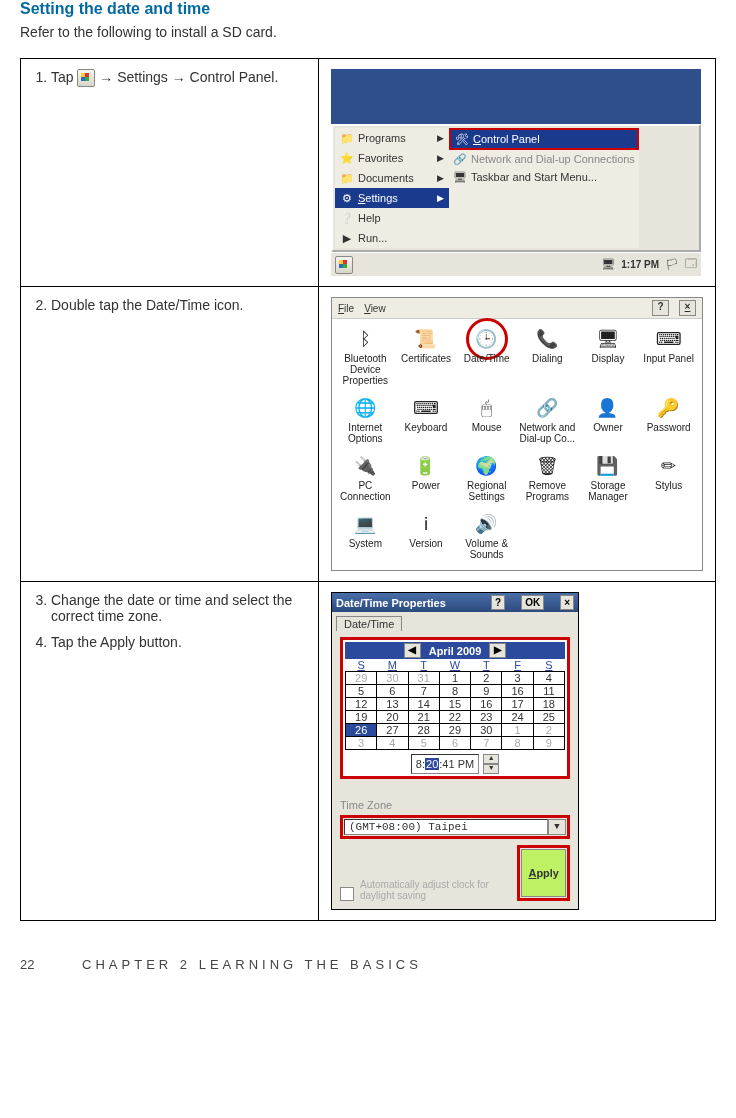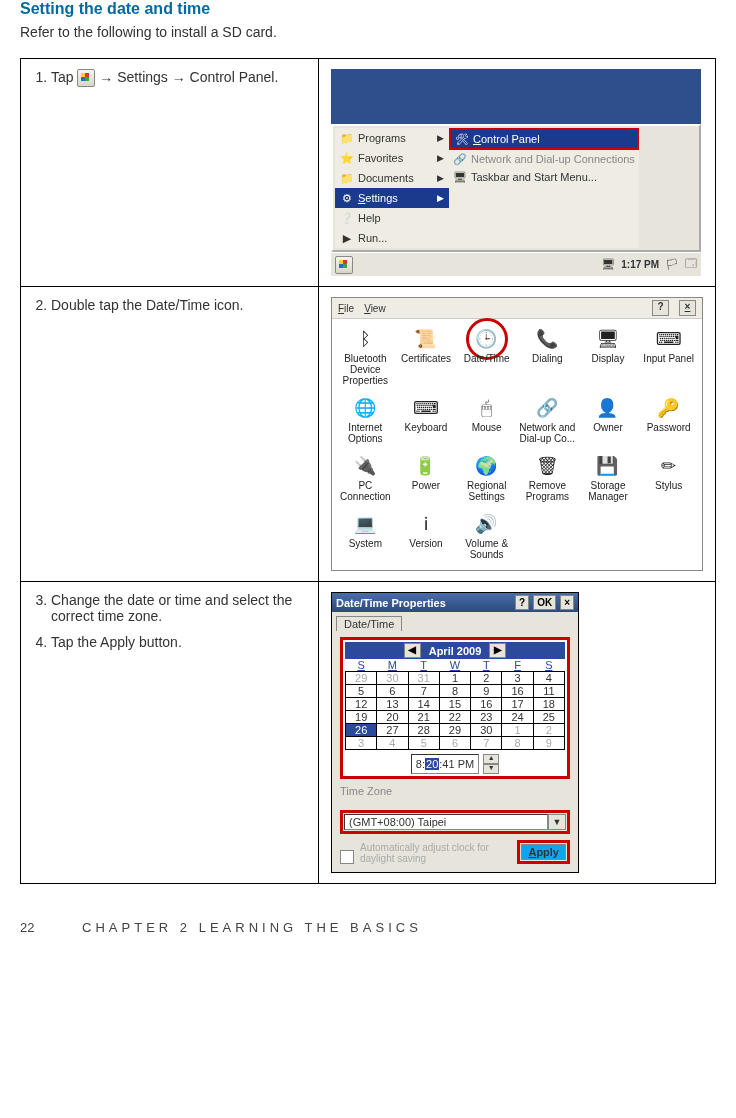--- a/index.html
+++ b/index.html
@@ -84,21 +84,21 @@
   .cp-item .ic {
     width:28px;height:28px;border:0;display:flex;align-items:center;justify-content:center;font-size:18px;
   }
   .cp-item.highlight .ic { outline: 3px solid #cc0000; outline-offset: 4px; border-radius: 50%; }
   
   .shot3 {
     width: 246px; font-family: Tahoma, sans-serif; font-size: 11px;
     border: 1px solid #000;
   }
   .shot3 .titlebar {
-    background: linear-gradient(#4a6ea9,#2b4a7e); color:#fff; display:flex; align-items:center; padding:2px 4px; font-weight:bold; gap:4px;
+    background: linear-gradient(#4a6ea9,#2b4a7e); color:#fff; display:flex; align-items:center; padding:2px 4px; font-weight:bold; gap:16px;
   }
   .shot3 .titlebar .tbtn {
     background:#e7e4db; color:#000; border:1px solid #888; font-size:10px; font-weight:bold; padding:0 3px; line-height:13px;
   }
   .shot3 .tab-row { background:#e7e4db; padding: 4px 4px 0 4px; }
   .shot3 .tab {
     display:inline-block; background:#e7e4db; border:1px solid #888; border-bottom:none; padding:1px 7px; font-size:11px;
   }
   .shot3 .body { background:#e7e4db; padding:6px 8px 8px 8px; }
   .cal-wrap { border: 3px solid #cc0000; padding:2px; background:#fff; }
@@ -111,29 +111,29 @@
   table.cal td { padding:0 2px; }
   table.cal td.gray { color:#aaa; }
   table.cal td.today { background:#2b4a9e; color:#fff; }
   .time-row { display:flex; justify-content:center; margin-top:4px; }
   .time-box {
     background:#fff; border:1px inset #888; padding:1px 4px; display:flex; align-items:center; gap:0;
   }
   .time-box .sel { background:#2b4a9e; color:#fff; padding:0 1px;}
   .spin { display:flex; flex-direction:column; margin-left:4px;}
   .spin div { width:14px;height:8px;border:1px solid #888;background:#e7e4db;font-size:7px;line-height:6px;text-align:center;}
-  .tz-label { color:#888; margin-top:6px; font-size:11px;}
-  .tz-row { display:flex; border:3px solid #cc0000; padding:1px; margin-top:13px;}
+  .tz-label { color:#888; margin-top:20px; font-size:11px;}
+  .tz-row { display:flex; border:3px solid #cc0000; padding:1px; margin-top:4px;font-family:Liberation Mono, monospace;}
   .tz-select { flex:1; background:#fff; border:1px inset #888; padding:1px 4px; font-size:11px;}
   .tz-arrow { width:16px; background:#e7e4db; border:1px solid #888; text-align:center; font-size:9px; line-height:14px;}
   .bottom-row { display:flex; align-items:flex-end; margin-top:6px; gap:6px;}
   .cb { width:12px;height:12px;border:1px solid #888;background:#fff;}
   .auto-txt { color:#aaa; font-size:10px; line-height:11px; flex:1;}
   .apply-wrap { border:3px solid #cc0000; padding:1px; }
-  .apply-btn { background:#0ea5e9; border:1px solid #888; padding:1px 6px; font-size:11px; font-weight:bold;}
+  .apply-btn { background:#bef264; border:1px solid #888; padding:17px 6px; font-size:11px; font-weight:bold;}
   
   .footer { margin-top: 36px; font-size: 13px; letter-spacing: 4px; color:#444; }
   .footer .pagenum { letter-spacing: 0; margin-right: 40px; }
   .start-icon-inline {
     display:inline-block;width:16px;height:16px;vertical-align:middle;
     border:1px solid #888;background:linear-gradient(#f5f5f0,#d9d5c8);position:relative;border-radius:2px;
   }
   .start-icon-inline::after{
     content:"";position:absolute;left:3px;top:3px;width:8px;height:8px;
     background:conic-gradient(#d33 0 25%, #3a3 0 50%, #36c 0 75%, #fc3 0 100%);

